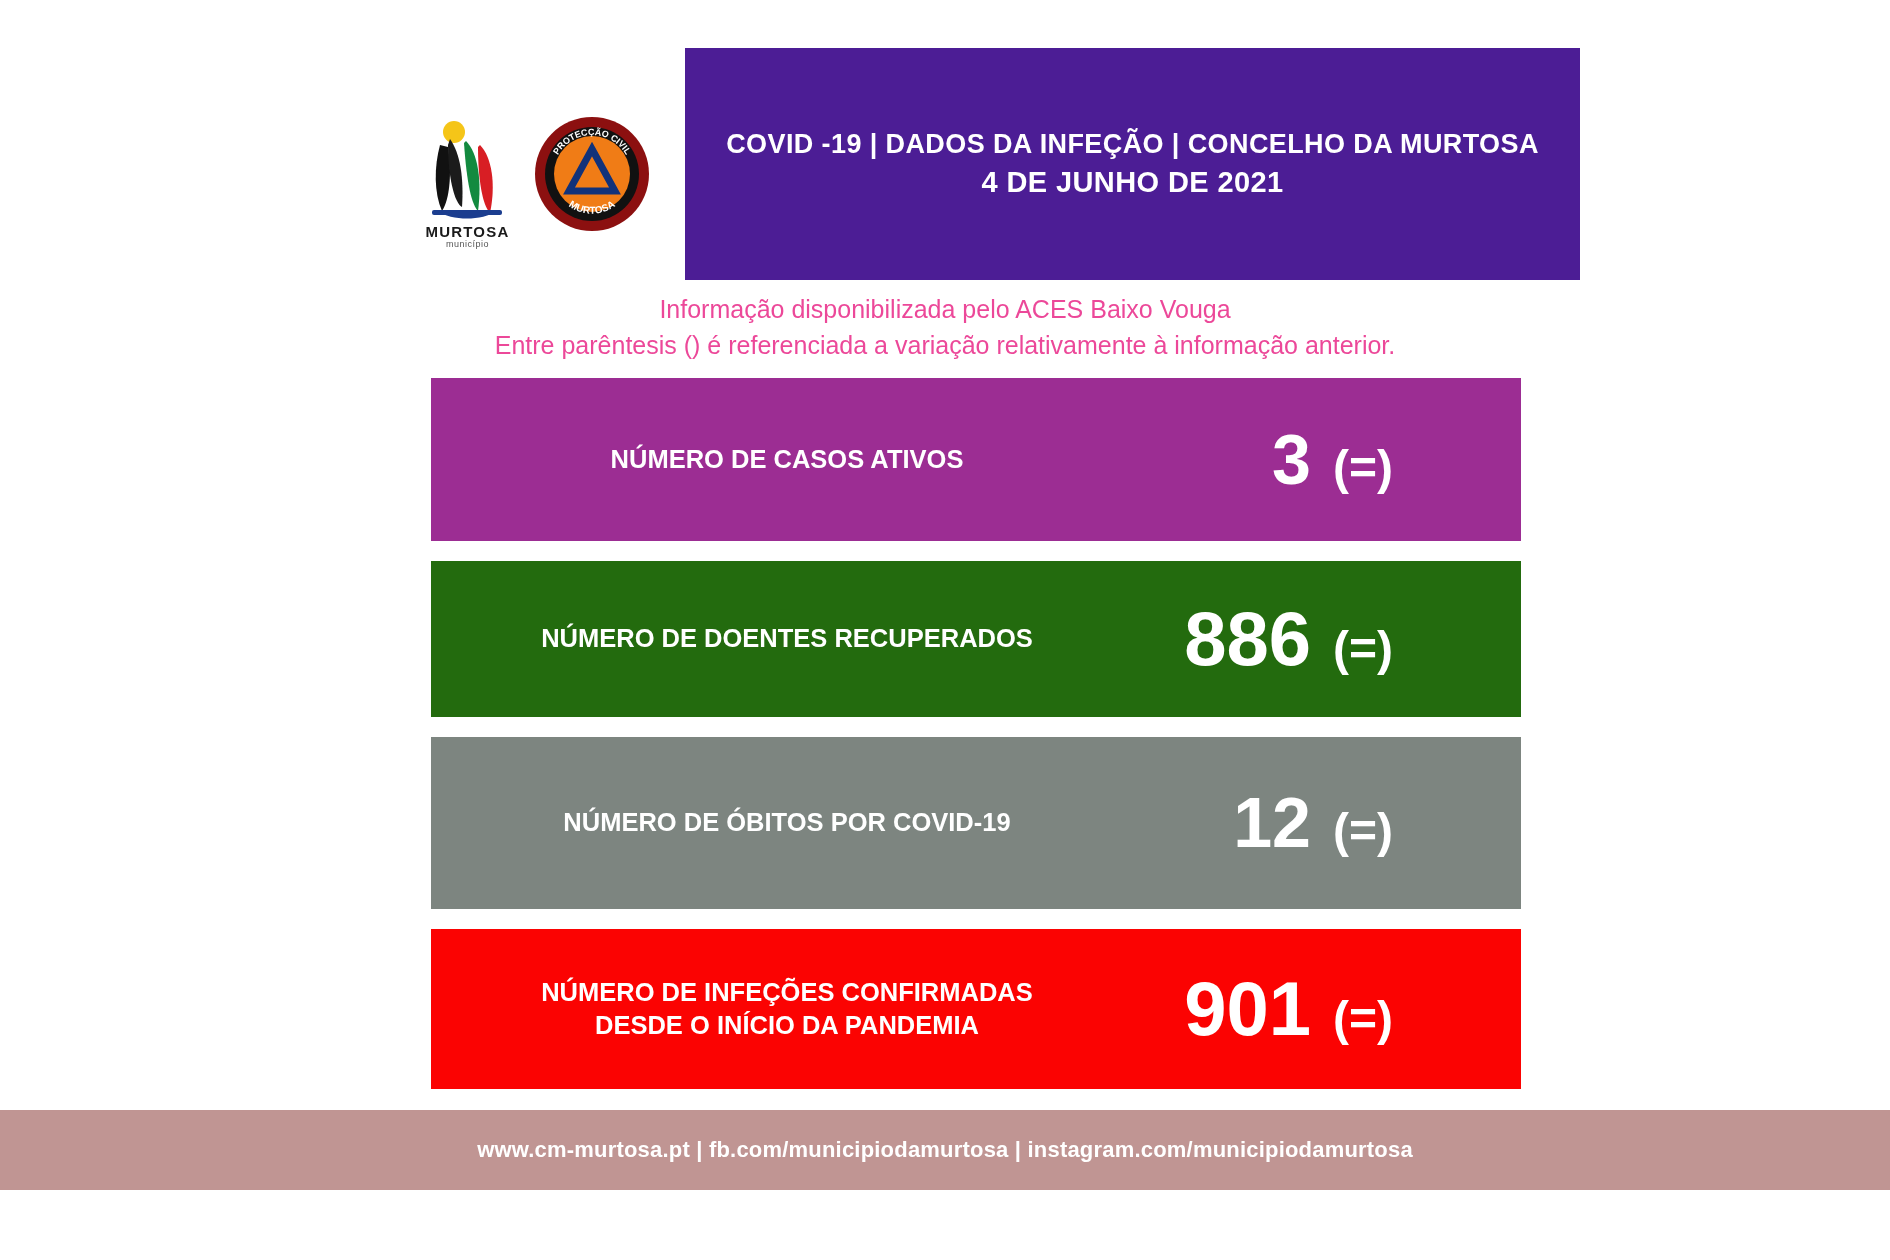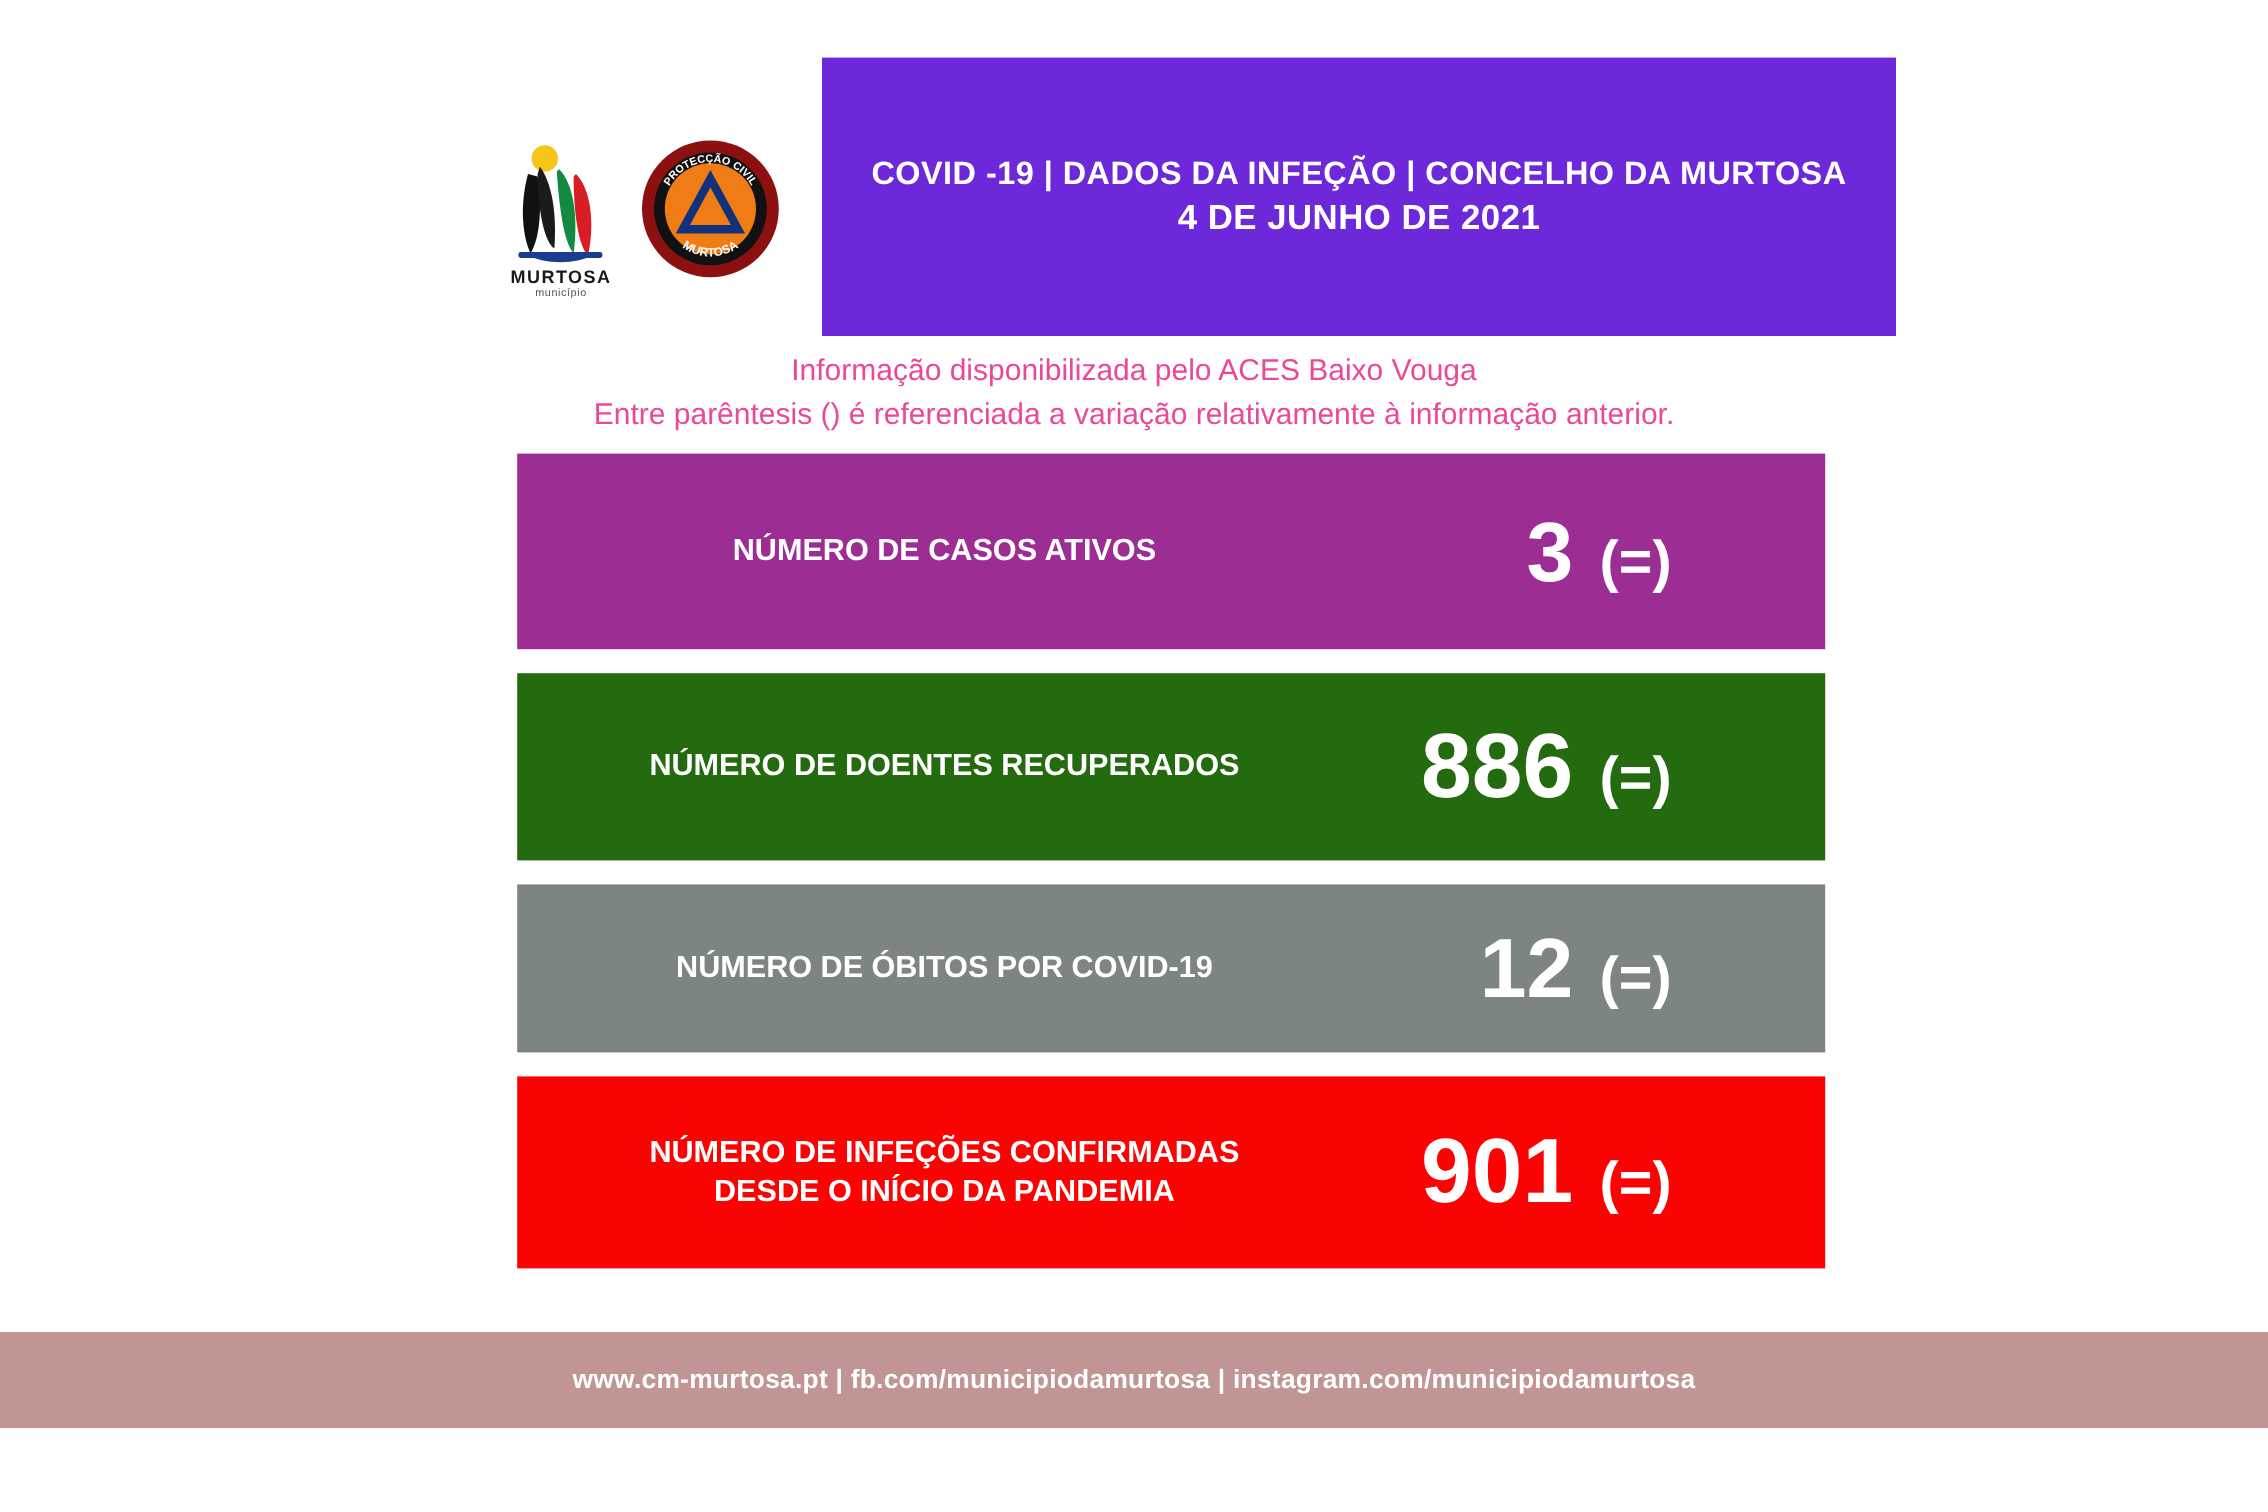--- a/index.html
+++ b/index.html
@@ -24,21 +24,21 @@
     top: 0;
     width: 1890px;
     height: 290px;
   }
   .header-banner {
     position: absolute;
     left: 685px;
     top: 48px;
     width: 895px;
     height: 232px;
-    background: #6d28d9;
+    background: #4c1d95;
     display: flex;
     flex-direction: column;
     align-items: center;
     justify-content: center;
     gap: 6px;
   }
   .header-line1 {
     color: #ffffff;
     font-size: 27px;
     font-weight: bold;
@@ -156,21 +156,21 @@
   .bar-delta {
     color: #ffffff;
     font-weight: bold;
     font-size: 48px;
     line-height: 1;
     margin-left: 22px;
   }
 
   .bar.active   { height: 163px; background: #9c2d93; }
   .bar.recovered{ height: 156px; background: #236b0e; }
-  .bar.deaths   { height: 140px; background: #7d8580; }
+  .bar.deaths   { height: 172px; background: #7d8580; }
   .bar.confirmed{ height: 160px; background: #fb0302; }
 
   .bar.active .bar-value    { font-size: 70px; }
   .bar.recovered .bar-value { font-size: 76px; }
   .bar.deaths .bar-value    { font-size: 70px; }
   .bar.confirmed .bar-value { font-size: 76px; }
 
   .bar.confirmed .bar-label { font-size: 25.5px; }
 
   

